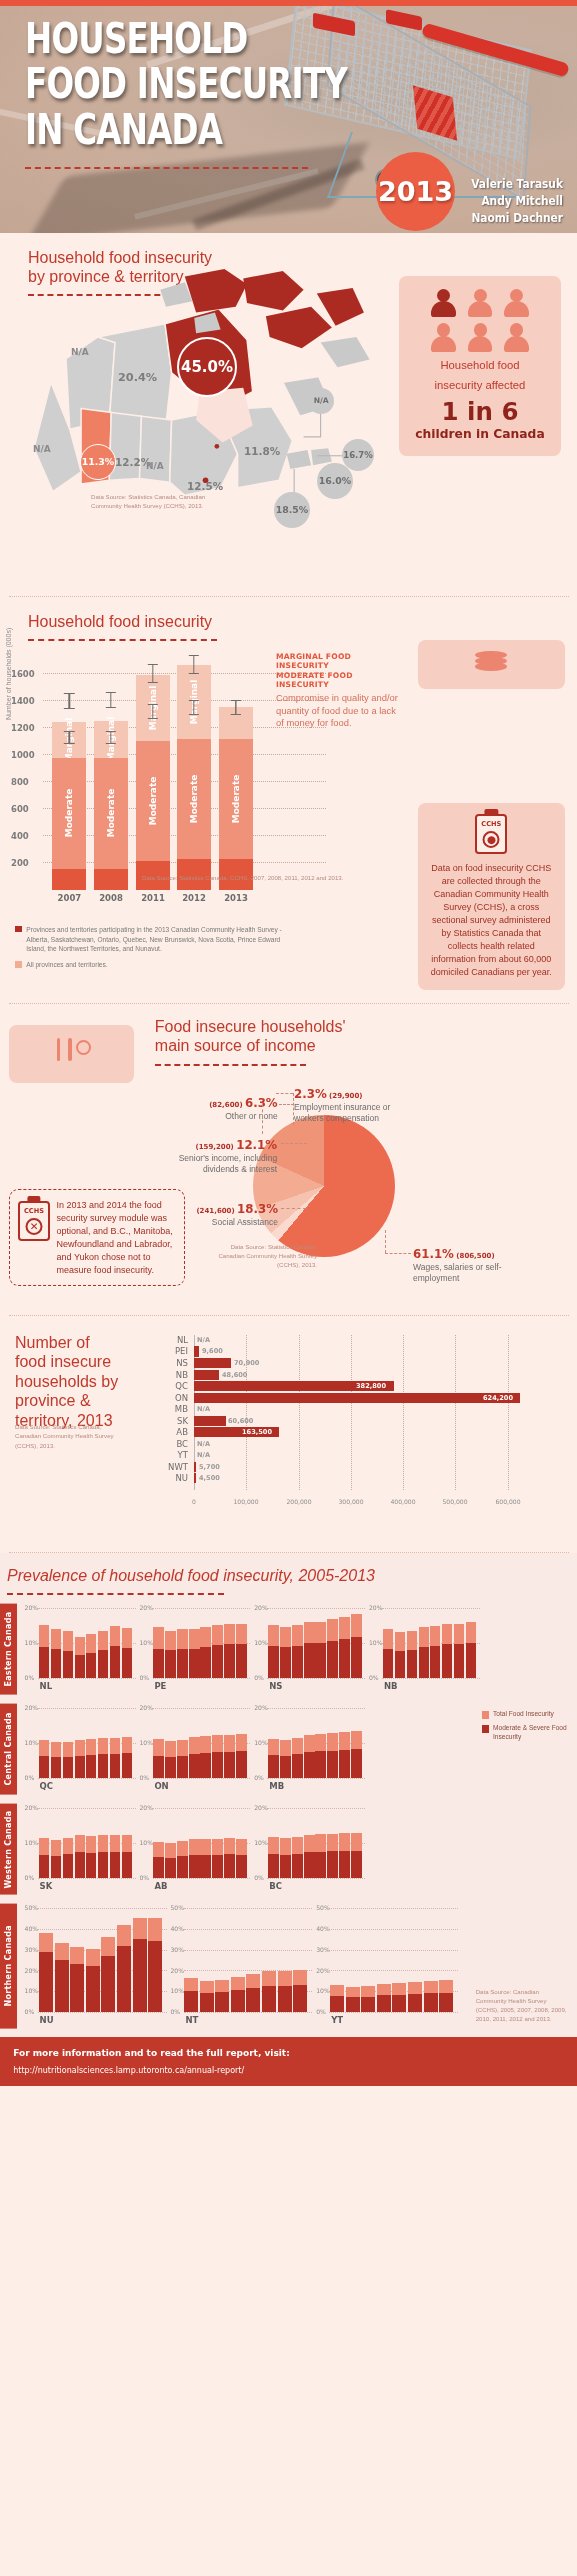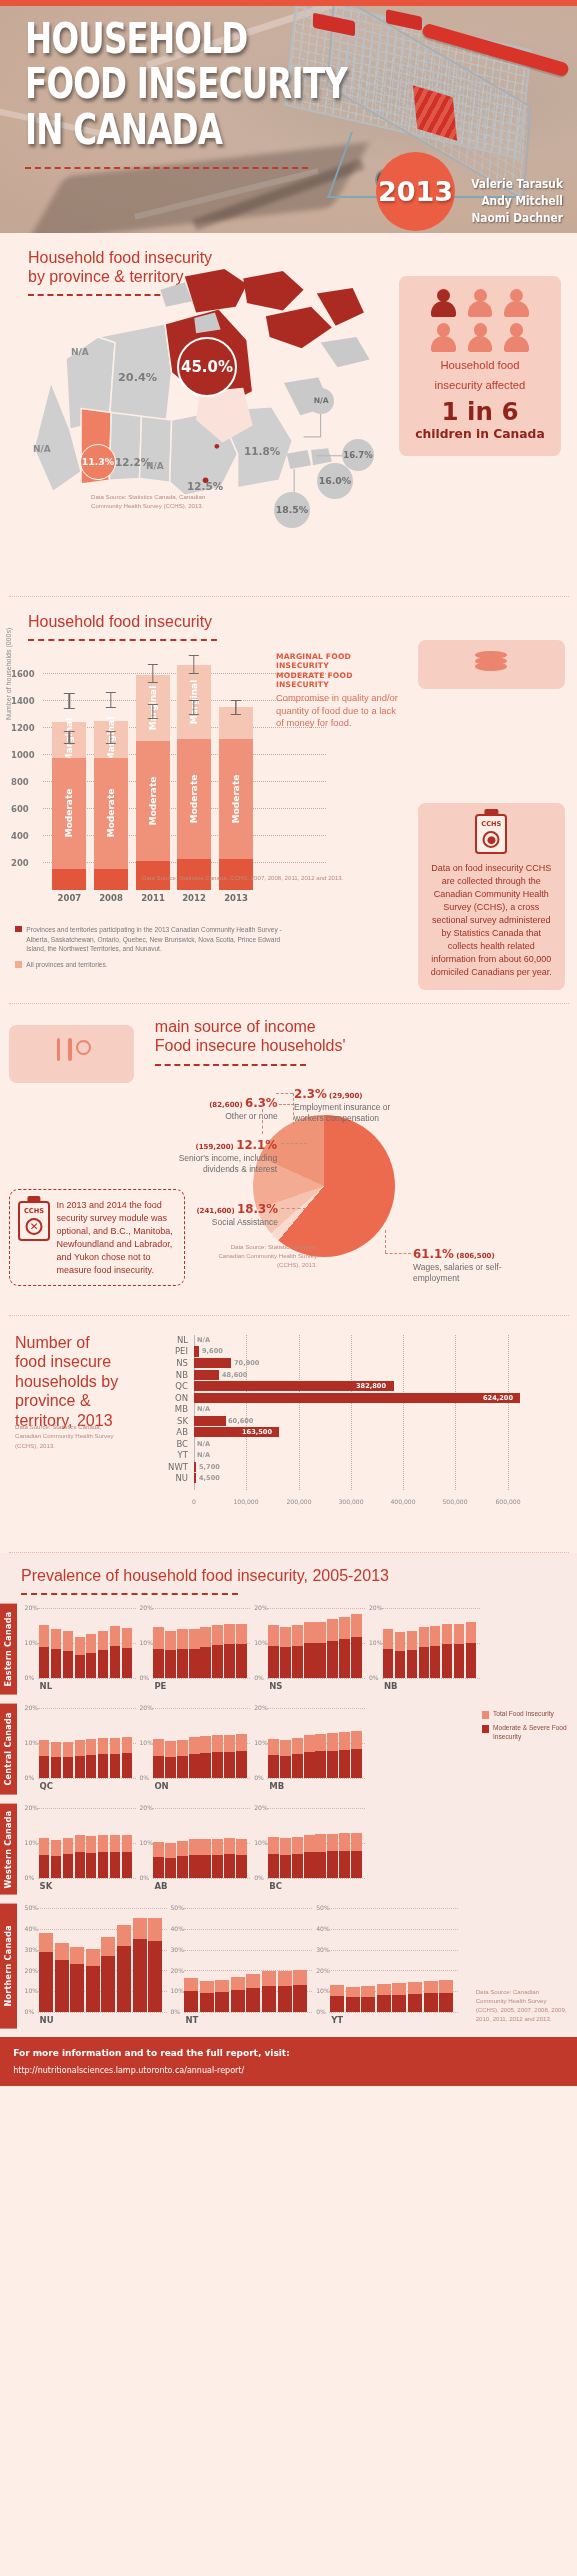--- a/index.html
+++ b/index.html
@@ -250,21 +250,21 @@
   .hb-bar { position:absolute; left:34px; height: 10.4px; background:#b02e23; top:0; }
   .hb-val { position:absolute; font-size:6.6px; font-weight:bold; line-height:10.4px;
             font-family:"DejaVu Sans",sans-serif; }
   .hb-vgrid { position:absolute; top:0; bottom: 15px; border-left:0.9px dotted #c9a89d; }
   .hb-xlbl { position:absolute; bottom:0; font-size:6.1px; color:#8d8d8d; transform:translateX(-50%);
              font-family:"DejaVu Sans",sans-serif;}
   .hb-axis { position:absolute; left:34px; top:0; bottom:15px; border-left:0.9px solid #b9b9b9; }
 
   
   .prevsec { background:#faeae5; padding: 13.2px 0 7.6px; position:relative; }
-  .prev-hdr { margin-left: 21px; }
+  .prev-hdr { margin-left: 7px; font-style: italic; }
   .band { position:relative; margin: 9.4px 0 0 0; display:flex; }
   .band-label {
     width: 17px; flex: 0 0 17px; background:#c0392b; color:#fff;
     writing-mode: vertical-rl; transform: rotate(180deg);
     display:flex; align-items:center; justify-content:center;
     font-size: 8px; font-weight:bold; font-family:"DejaVu Sans",sans-serif;
     letter-spacing:0.3px;
   }
   .band-body { flex:1; display:flex; gap:3.8px; padding: 3.8px 5.7px 3.8px 7.6px; }
   .mini { position:relative; }
@@ -605,22 +605,22 @@
           <span class="tab"></span>
           <span class="txt">CCHS</span>
           <span class="circ">✕</span>
         </div>
         <div>In 2013 and 2014 the food security survey module was optional, and B.C., Manitoba, Newfoundland and Labrador, and Yukon chose not to measure food insecurity.</div>
       </div>
     </div>
 
     <div class="pie-block">
       <div style="margin-left:3.8px;">
+        <div class="sec-title">Food insecure households'</div>
         <div class="sec-title">main source of income</div>
-        <div class="sec-title">Food insecure households'</div>
         <div class="title-dash" style="width:151px;"></div>
       </div>
 
       <div class="pie" id="pieChart" style="background: conic-gradient(rgb(236, 106, 77) 0deg, rgb(236, 106, 77) 219.96deg, rgb(250, 218, 206) 219.96deg, rgb(250, 218, 206) 228.24deg, rgb(246, 195, 176) 228.24deg, rgb(246, 195, 176) 250.92deg, rgb(243, 171, 146) 250.92deg, rgb(243, 171, 146) 294.48deg, rgb(240, 148, 120) 294.48deg, rgb(240, 148, 120) 360.36deg);"></div>
 
       <div class="pie-cal" style="left:143px; top:70px; width:113px; text-align:left;">
         <div><b>2.3%</b>
           <span class="cnt">(29,900)</span></div>
         <div>Employment insurance or workers compensation</div>
       </div>

